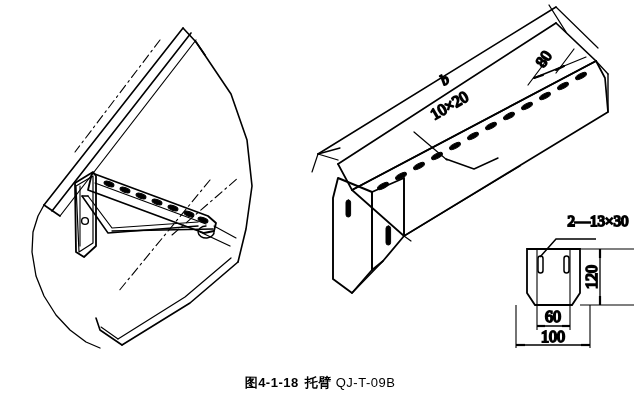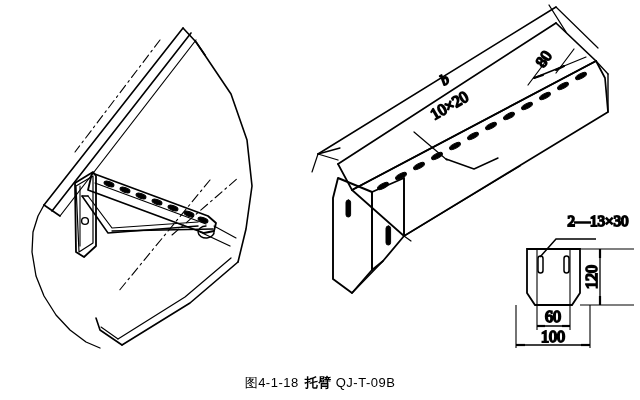--- a/index.html
+++ b/index.html
@@ -3,21 +3,21 @@
 <meta charset="utf-8">
 <style>
   html,body{margin:0;padding:0;background:#ffffff;}
   body{width:640px;height:400px;position:relative;overflow:hidden;
        font-family:"Liberation Sans",sans-serif;color:#000;}
   .stage{position:absolute;left:0;top:0;width:640px;height:400px;}
   svg{display:block;}
   .caption{position:absolute;left:0;top:374px;width:640px;text-align:center;
            font-size:13px;letter-spacing:.5px;color:#000;white-space:nowrap;}
   .caption span{display:inline-block;}
-  .cap-fig{font-weight:400;}
+  .cap-fig{font-weight:700;}
   .cap-name{font-weight:700;margin:0 4px 16px 6px;}
   text{font-family:"Liberation Serif",serif;fill:#000;}
 </style>
 </head>
 <body>
 
 <div class="stage">
 <svg width="640" height="400" viewBox="0 0 640 400">
   <rect x="0" y="0" width="640" height="400" fill="#ffffff"></rect>
 

